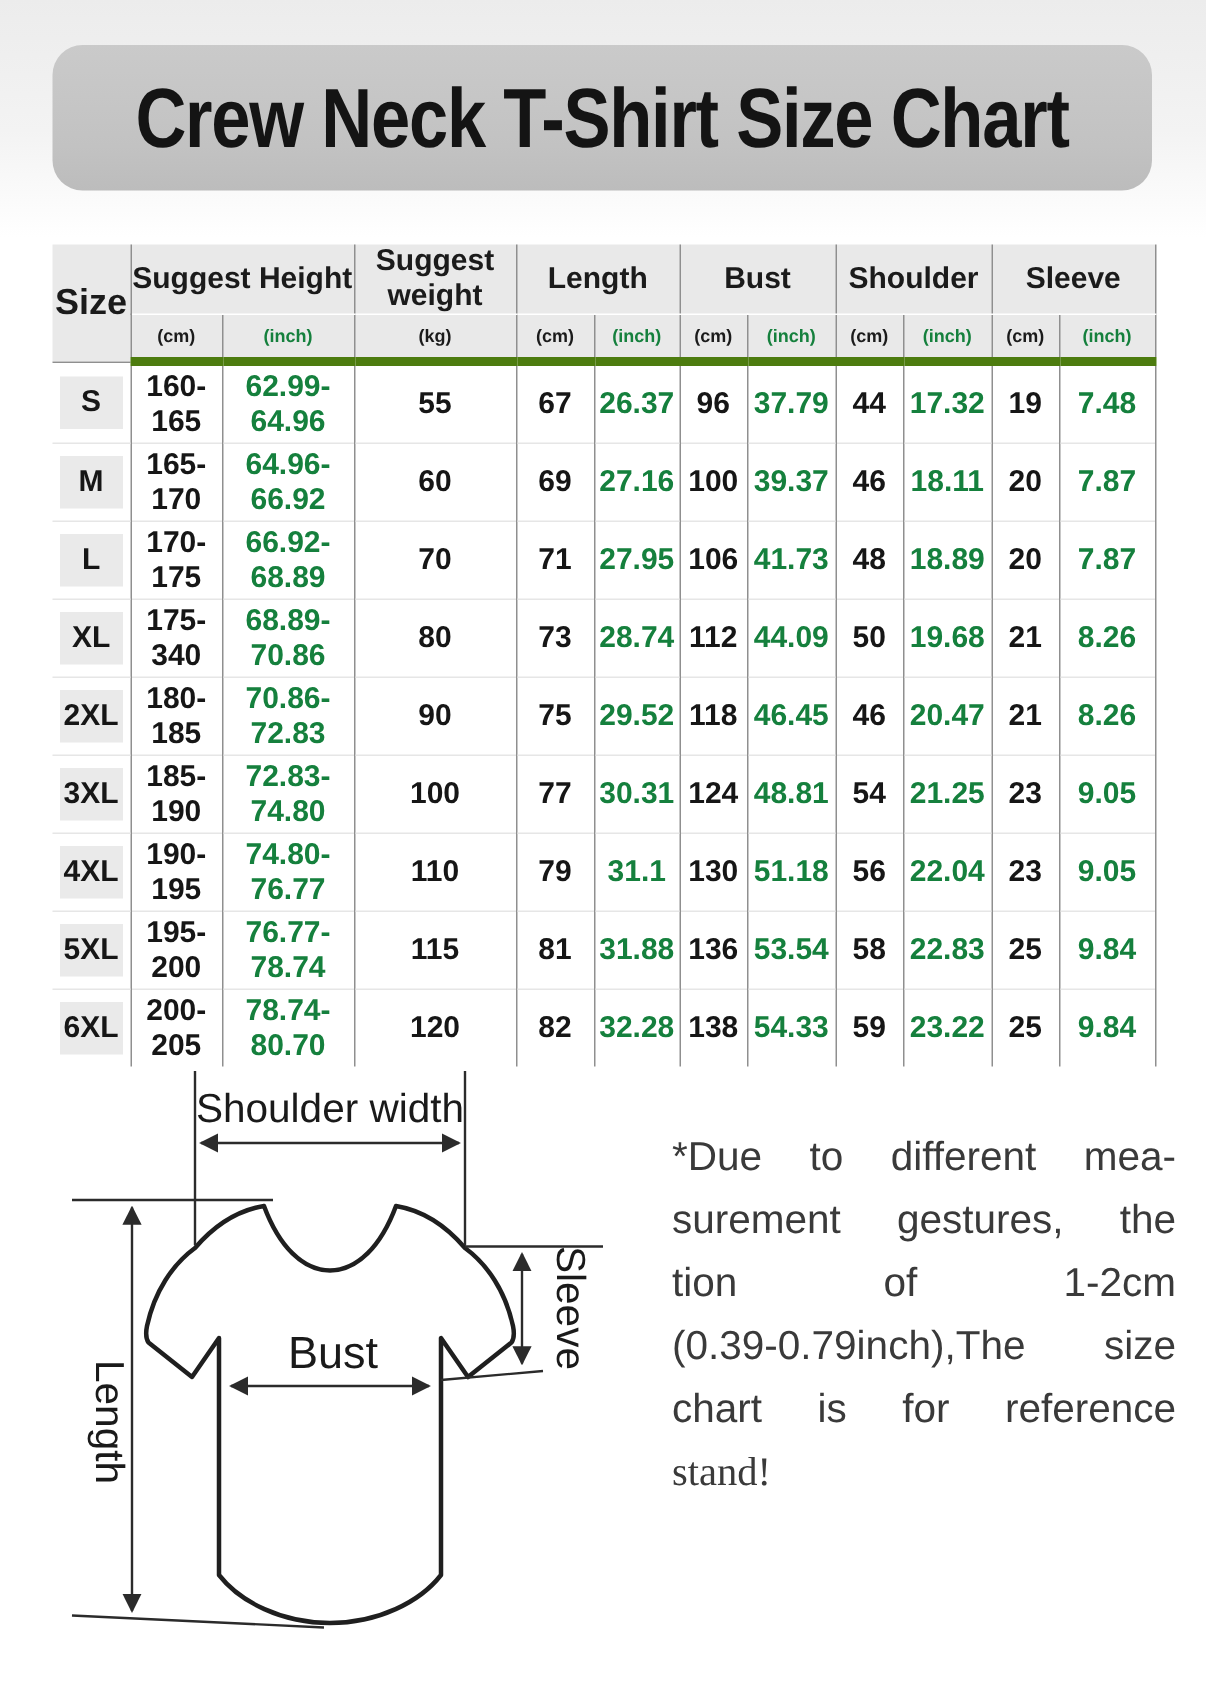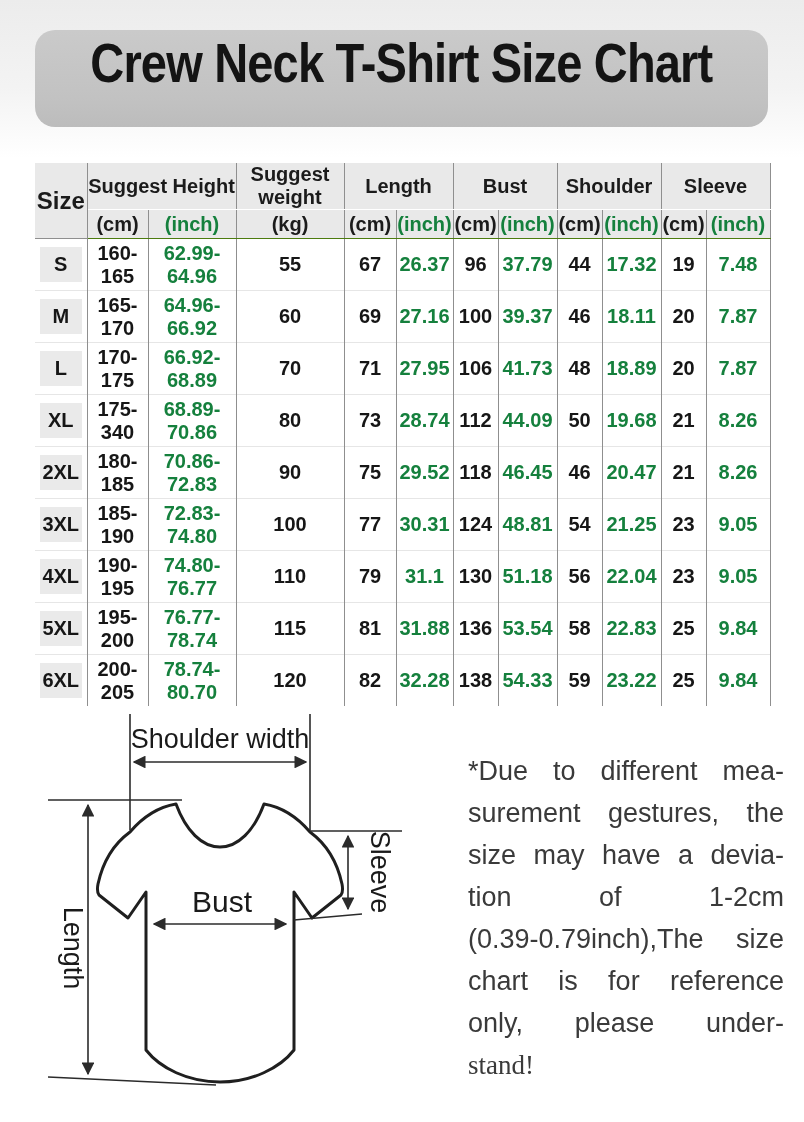--- a/index.html
+++ b/index.html
@@ -2,49 +2,49 @@
 <html><head>
 <meta charset="utf-8">
 <style>
   html,body{margin:0;padding:0;background:#fff;}
   .page{position:relative;width:804px;height:1122px;background:#fff;overflow:hidden;
         font-family:"Liberation Sans",sans-serif;}
   .top-bg{position:absolute;left:0;top:0;width:804px;height:158px;
           background:linear-gradient(180deg,#ececec 0%,#f3f3f3 55%,#ffffff 100%);}
   .banner{position:absolute;left:35px;top:30px;width:733px;height:97px;border-radius:20px;
           background:linear-gradient(180deg,#cacaca 0%,#c2c2c2 70%,#bcbcbc 100%);
-          display:flex;justify-content:center;}
+          display:flex;align-items:center;justify-content:center;}
   .banner-title{font-weight:700;font-size:56px;color:#141414;letter-spacing:-1px;
                 white-space:nowrap;transform:scaleX(0.84);}
   
   .size-table{position:absolute;left:35px;top:163px;border-collapse:collapse;table-layout:fixed;}
   .size-table th,.size-table td{text-align:center;vertical-align:middle;padding:0;
         border-right:1px solid #8f8f8f;}
   .size-table th{background:#e9e9e9;font-weight:700;color:#1b1b1b;}
   .size-table th.group{height:36px;font-size:20px;border-bottom:1px solid #ffffff;}
   .size-table th.size-head{font-size:24px;border-bottom:1px solid #8f8f8f;}
-  .size-table th.unit{height:28px;font-size:20px;border-bottom:1px solid #4d7c0f;text-align:center;}
+  .size-table th.unit{height:28px;font-size:12px;border-bottom:6px solid #4d7c0f;text-align:center;}
   .size-table tbody td{height:51px;font-size:20px;font-weight:600;color:#161616;
         background:#fff;border-top:1px solid #e6e6e6;}
   .size-table tbody tr:first-child td{border-top:none;}
   .size-table .red{color:#15803d;}
   .size-table td.size-cell{padding:0;}
   .size-table td.size-cell .shade{display:block;margin:8px 5px;padding:6px 0;
         background:#eaeaea;font-weight:600;}
   
   .diagram{position:absolute;left:20px;top:700px;width:420px;height:410px;}
   .shirt{fill:#ffffff;stroke:#1f1f1f;stroke-width:3;stroke-linejoin:round;stroke-linecap:round;}
   .dim{stroke:#2b2b2b;stroke-width:1.6;fill:none;}
   .arrow2{marker-start:url(#arr);marker-end:url(#arr);}
   .lab{font-family:"Liberation Sans",sans-serif;font-size:27px;fill:#1a1a1a;}
   .lab-bust{font-size:30px;}
   
   .note{position:absolute;left:448px;top:750px;width:336px;font-size:27px;line-height:42px;
         color:#3a3a3a;}
-  .note-line{text-align:justify;text-align-last:justify;margin-left:20px;}
+  .note-line{text-align:justify;text-align-last:justify;}
   .note-line.last{text-align-last:left;font-family:Liberation Serif, serif;}
 </style>
 </head>
 <body>
 
 <div class="page">
   <div class="top-bg"></div>
 
   <div class="banner">
     <div class="banner-title">Crew Neck T-Shirt Size Chart</div>
@@ -279,20 +279,18 @@
     <line class="dim arrow2" x1="328" y1="136" x2="328" y2="209"></line>
     <text class="lab" x="351" y="172" text-anchor="middle" transform="rotate(90 351 172)">Sleeve</text>
 
     <text class="lab lab-bust" x="202" y="212" text-anchor="middle">Bust</text>
     <line class="dim arrow2" x1="134" y1="224" x2="266" y2="224"></line>
   </svg>
 
   <div class="note" id="note">
       <div class="note-line">*Due to different mea-</div>
       <div class="note-line">surement gestures, the</div>
-      <div class="note-line">size may have a devia-</div>
       <div class="note-line">tion of 1-2cm</div>
       <div class="note-line">(0.39-0.79inch),The size</div>
       <div class="note-line">chart is for reference</div>
-      <div class="note-line">only, please under-</div>
       <div class="note-line last">stand!</div>
     </div>
 </div>
 
 </body></html>

